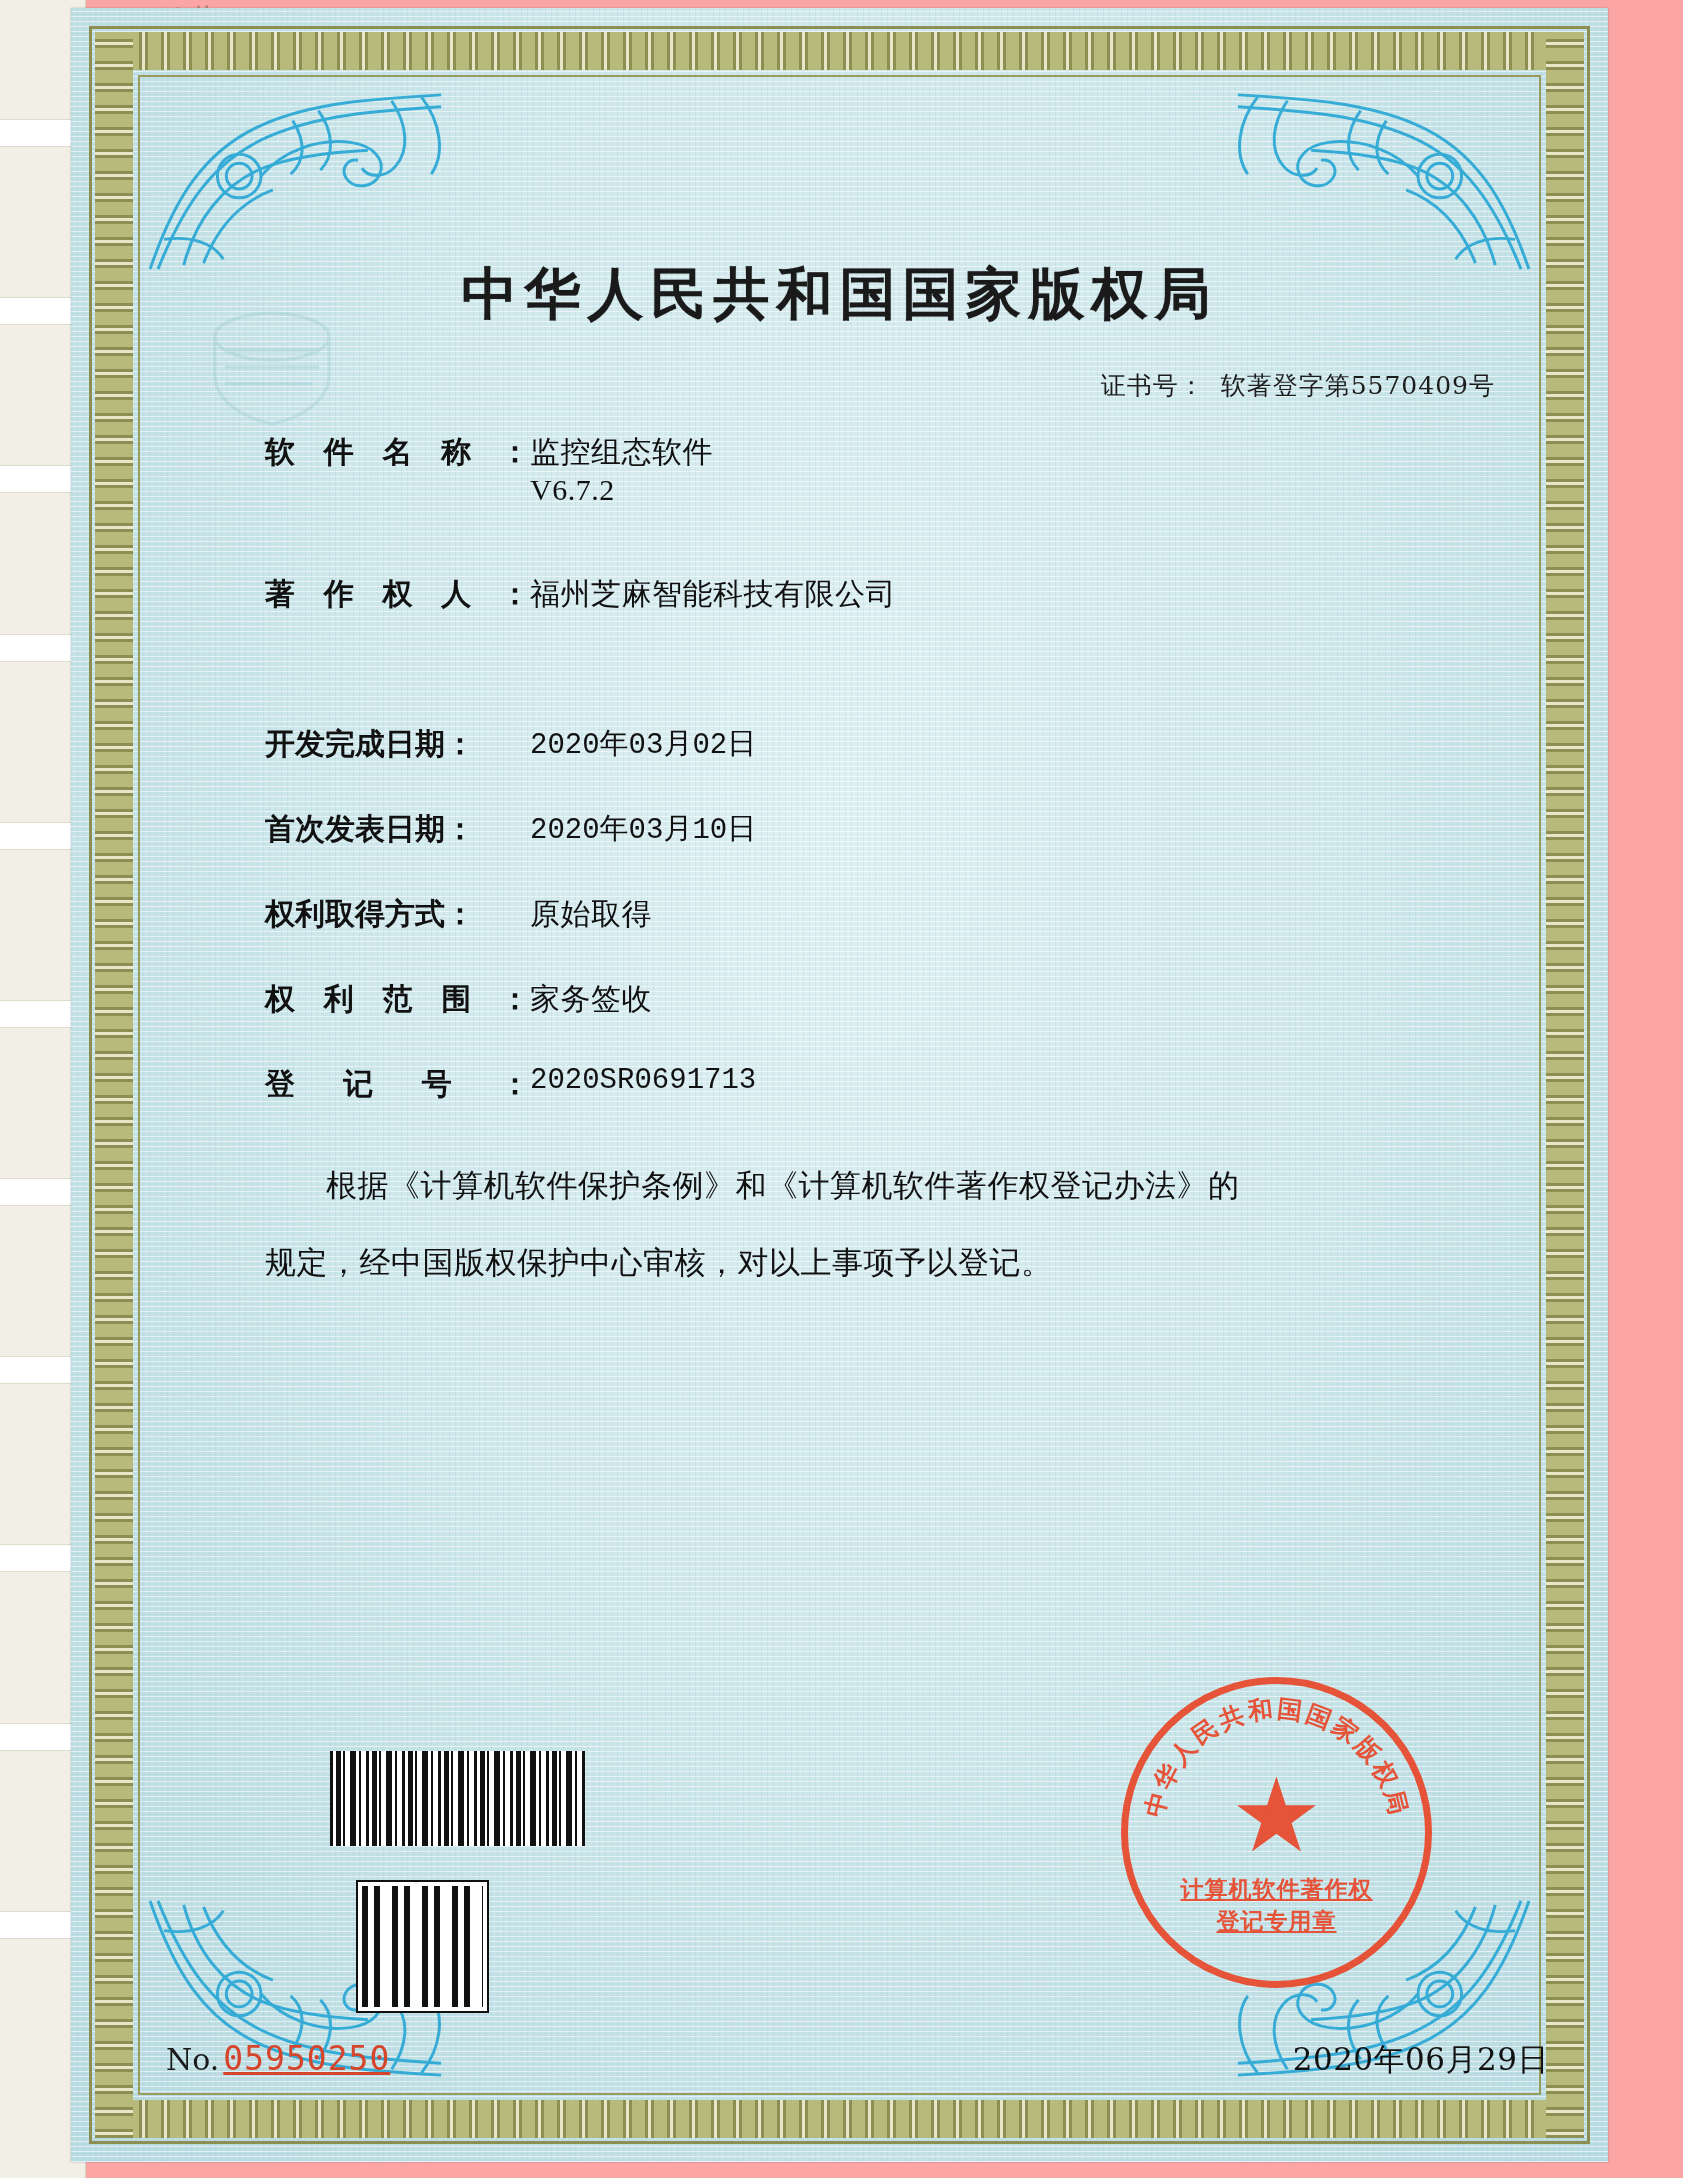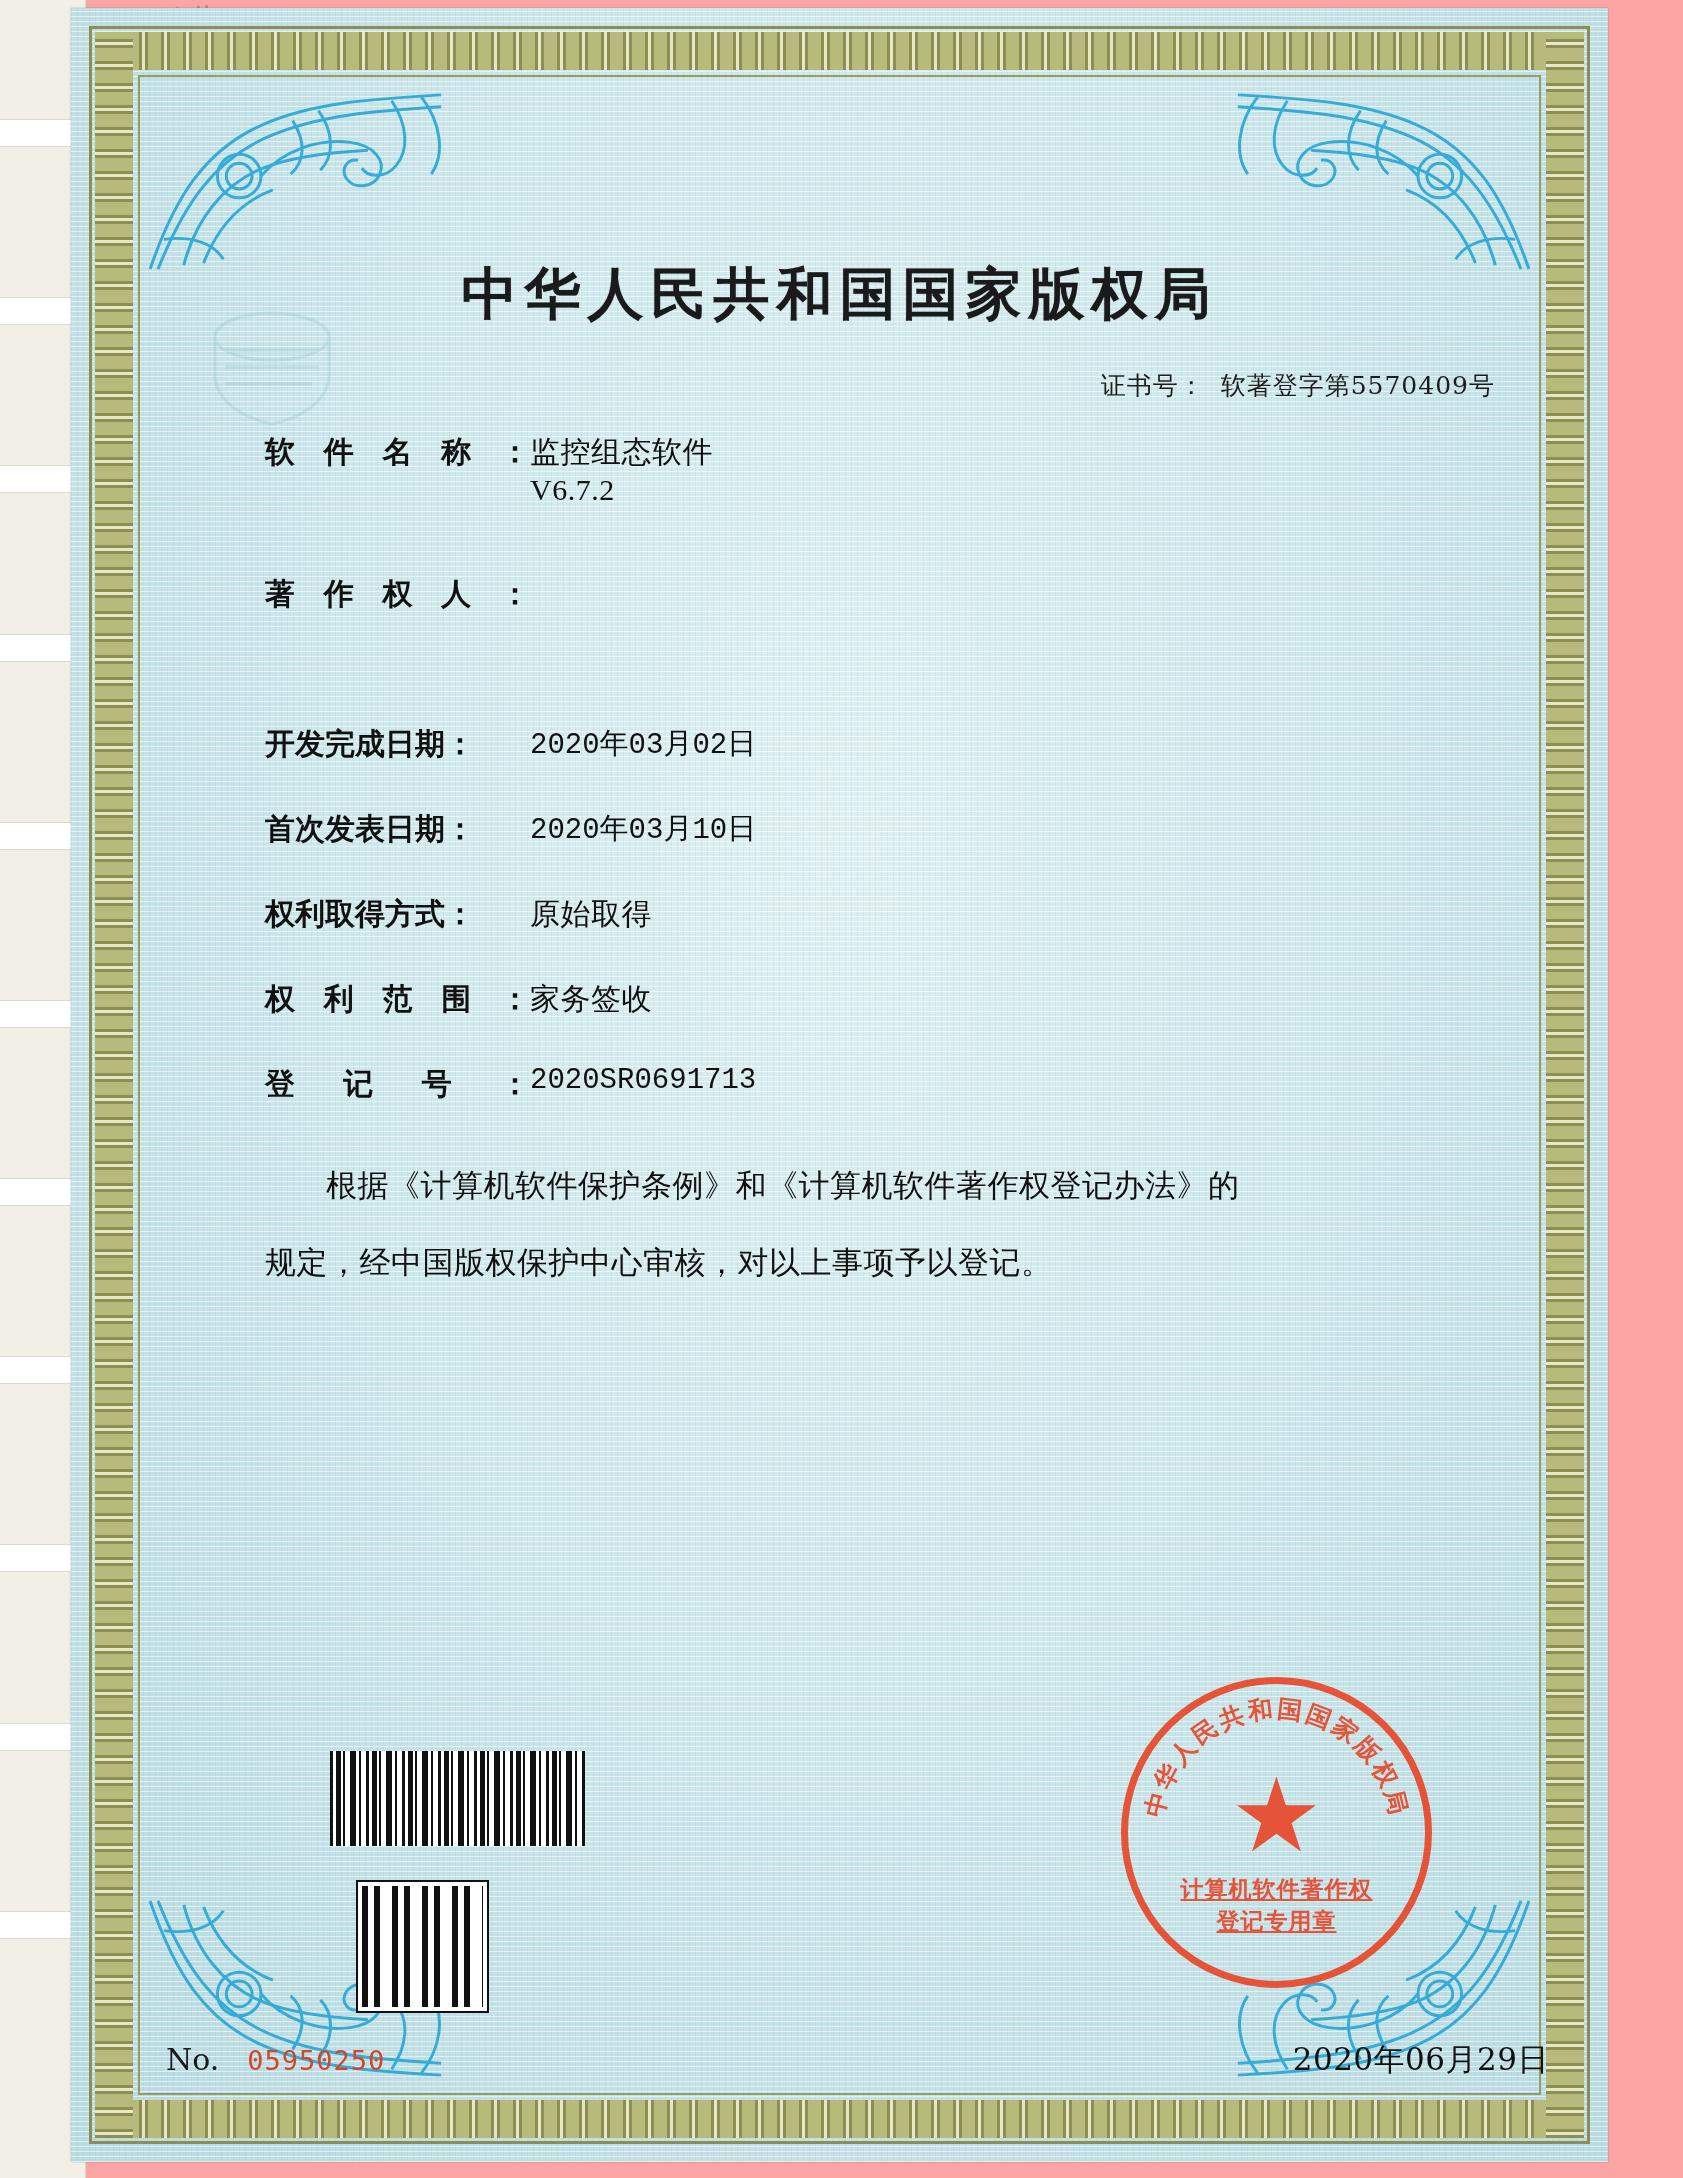--- a/index.html
+++ b/index.html
@@ -300,23 +300,24 @@
     align-items: baseline;
   }
   .serial {
     font-family: "DejaVu Serif", "Liberation Serif", serif;
     font-size: 30px;
     color: #1a1a1a;
   }
   .serial .num {
     font-family: "DejaVu Sans Mono", "Liberation Mono", monospace;
     color: #d4452c;
-    font-size: 27px;
+    font-size: 33px;
     letter-spacing: 1px;
-    margin-left: 28px;
+    margin-left: 4px;
+    text-decoration: underline;
   }
   .issue-date {
     font-family: "DejaVu Serif", "Liberation Serif", serif;
     font-size: 31px;
     color: #111;
     letter-spacing: 0.5px;
   }
 
   
   .scribble {
@@ -468,20 +469,21 @@
         <div class="gap-md"></div>
 
         <div class="field-row">
           <div class="f-label spread">
             <span>著</span>
               <span>作</span>
               <span>权</span>
               <span>人</span>
               <span>：</span>
           </div>
+          <div class="f-value">福州芝麻智能科技有限公司</div>
         </div>
 
         <div class="gap-lg"></div>
 
         <div class="field-row row-sp">
           <div class="f-label">开发完成日期：</div>
           <div class="f-value mono">2020年03月02日</div>
         </div>
 
         <div class="field-row row-sp">

